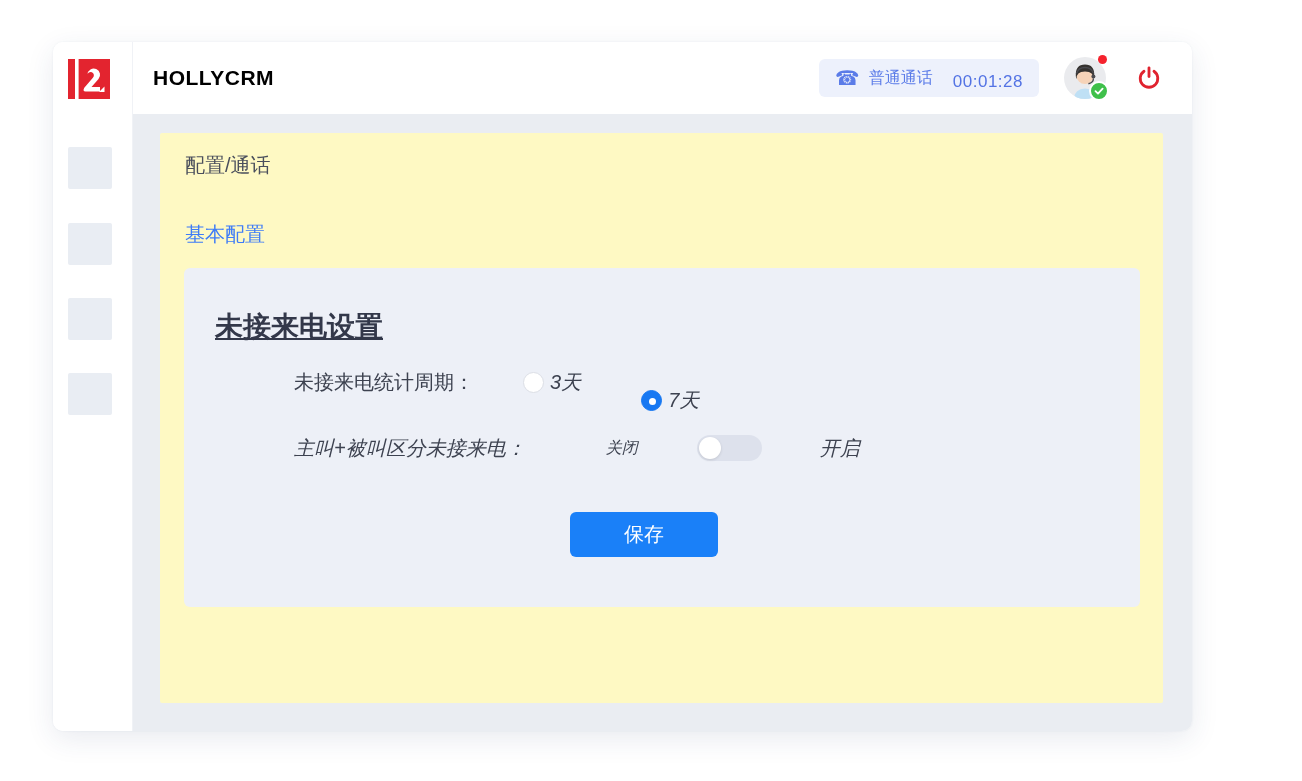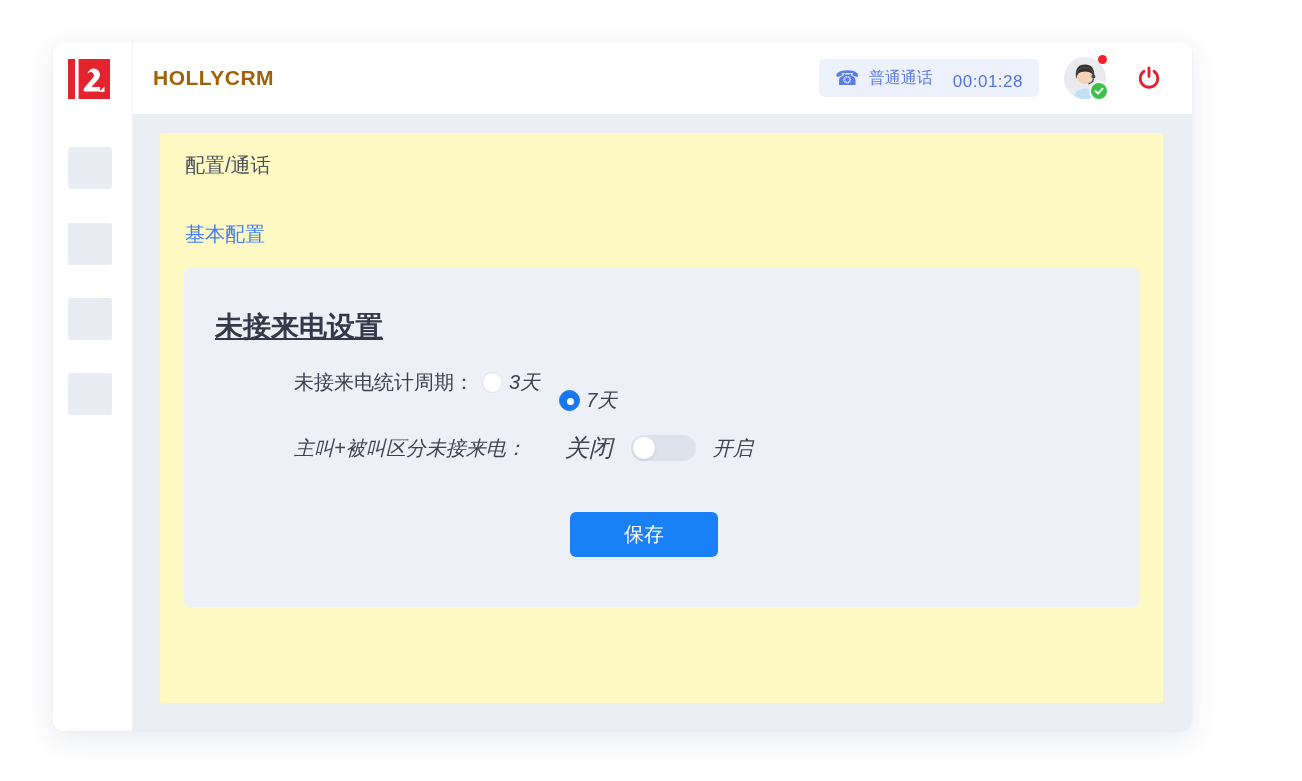--- a/index.html
+++ b/index.html
@@ -29,21 +29,21 @@
     background:#e9edf3; border-radius:2px;
   }
   .sq1{top:105px;} .sq2{top:181px;} .sq3{top:256px;} .sq4{top:331px;}
   
   .header {
     position:absolute; left:80px; top:0; right:0; height:72px;
     background:#ffffff; display:flex; align-items:center;
     padding:0 30px 0 20px; z-index:2;
   }
   .app-title {
-    font-size:21px; font-weight:bold; color:#a16207; letter-spacing:0.5px;
+    font-size:21px; font-weight:bold; color:#000000; letter-spacing:0.5px;
   }
   .header-right { margin-left:auto; display:flex; align-items:center; }
   .call-badge {
     display:flex; align-items:center; height:38px; padding:0 16px;
     background:#edf1fc; border-radius:6px; cursor:pointer;
   }
   .phone-glyph {
     font-family:"DejaVu Sans",sans-serif; font-size:20px; color:#5b7ce8;
     line-height:1; margin-right:9px;
   }
@@ -79,37 +79,37 @@
   }
   .settings-box {
     position:absolute; left:24px; top:135px; width:956px; height:339px;
     background:#edf0f7; border-radius:6px;
   }
   .box-heading {
     position:absolute; left:31px; top:40px; font-size:28px; font-weight:bold;
     color:#33384a;
     text-decoration:underline;
   }
-  .form-row { position:absolute; left:110px; display:flex; align-items:center; height:28px; }
+  .form-row { position:absolute; left:110px; display:flex; align-items:center; height:28px;gap:41px; }
   .row-radio { top:100px; }
   .row-toggle { top:166px;font-style:italic; }
   .form-label { font-size:20px; color:#3d4250; }
   .radio-opt { display:flex; align-items:center; cursor:pointer; margin-left:8px;font-style:italic; }
   .radio-opt + .radio-opt { margin-left:19px;margin-top:36px; }
   .radio-circle {
     width:21px; height:21px; border-radius:50%; background:#ffffff;
     border:1px solid #dcdfe6; margin-right:6px; position:relative; flex:0 0 auto;
   }
   .radio-circle.checked { background:#1778f2; border-color:#1778f2; }
   .radio-circle.checked::after {
     content:""; position:absolute; left:7px; top:7px; width:7px; height:7px;
     border-radius:50%; background:#ffffff;
   }
   .radio-text { font-size:20px; color:#3d4250; }
-  .toggle-off-label { font-size:24px; color:#3d4250; margin-left:39px; }
+  .toggle-off-label { font-size:16px; color:#3d4250; margin-left:39px; }
   .toggle-switch {
     width:65px; height:26px; border-radius:13px; background:#dde1ec;
     margin-left:18px; position:relative; cursor:pointer; flex:0 0 auto;
   }
   .toggle-knob {
     position:absolute; left:2px; top:2px; width:22px; height:22px;
     border-radius:50%; background:#ffffff; box-shadow:0 1px 3px rgba(0,0,0,0.12);
   }
   .toggle-on-label { font-size:20px; color:#3d4250; margin-left:17px; }
   .save-btn {

